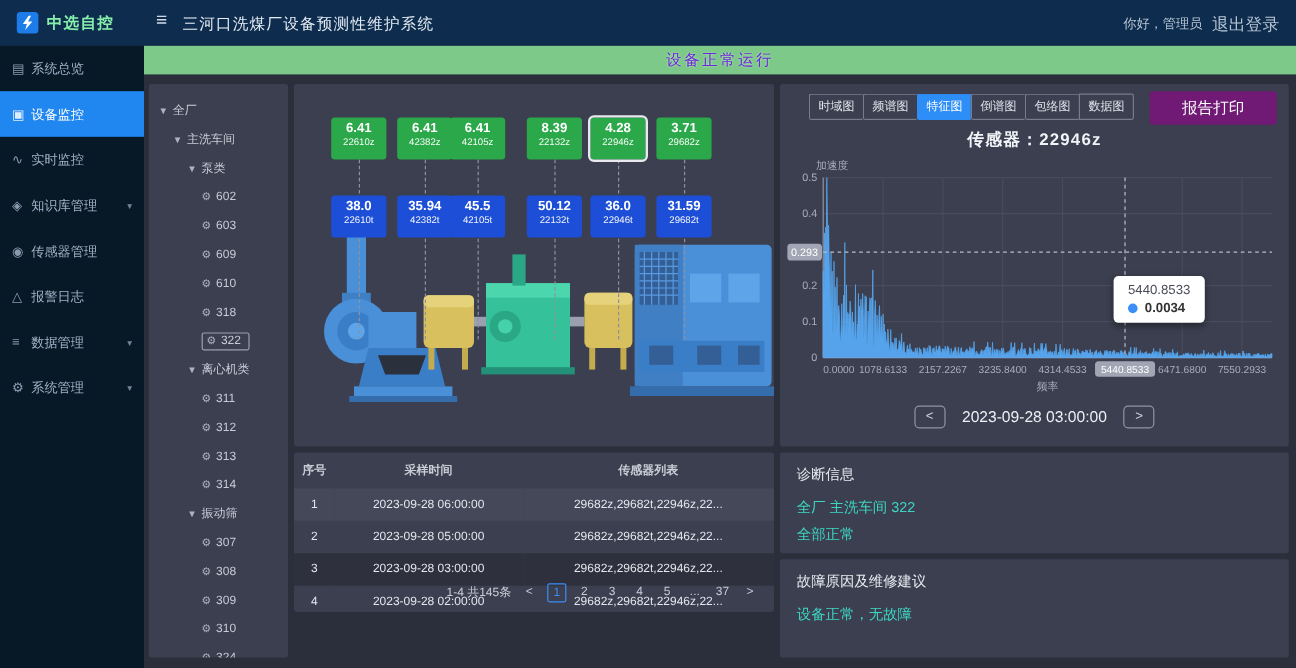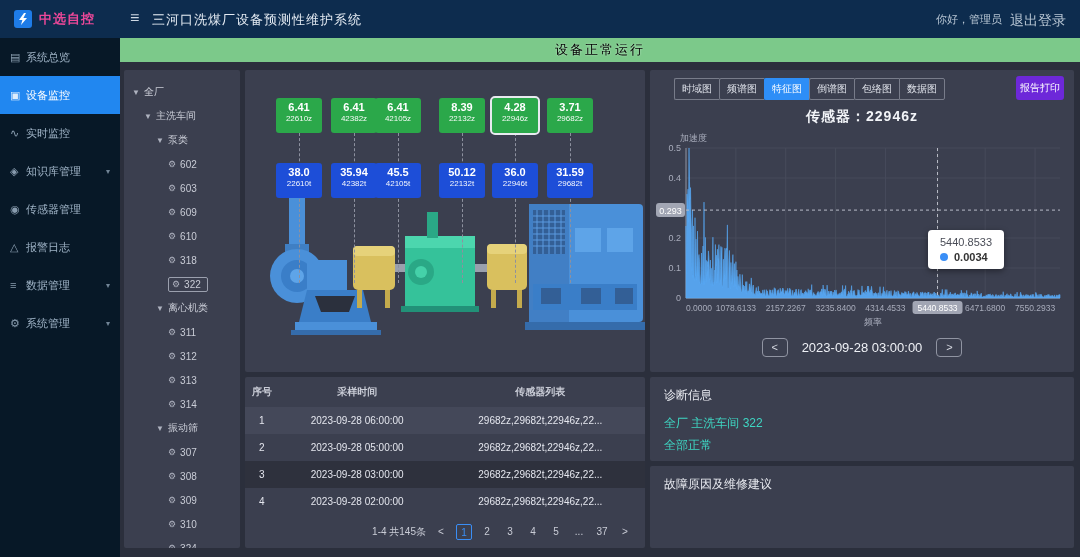--- a/index.html
+++ b/index.html
@@ -4,44 +4,44 @@
 <style>
   * { margin:0; padding:0; box-sizing:border-box; }
   html,body { width:1080px; height:557px; overflow:hidden; background:#2b2f3c;
     font-family:"Liberation Sans", sans-serif; }
   .abs { position:absolute; }
 
   
   #topbar { position:absolute; left:0; top:0; width:1080px; height:38px; background:#0d2c4e; z-index:5; }
   #logo-wrap { position:absolute; left:0; top:0; width:120px; height:38px; display:flex; align-items:center; gap:7px; padding-left:14px; }
   #logo-icon { width:18px; height:18px; background:#1e7ce8; border-radius:3px; display:flex; align-items:center; justify-content:center; }
-  #logo-text { color:#ec4899; font-size:13px; font-weight:bold; letter-spacing:1px; }
+  #logo-text { color:#86efac; font-size:13px; font-weight:bold; letter-spacing:1px; }
   #collapse-icon { position:absolute; left:130px; top:9px; color:#cfd9e4; font-size:16px; cursor:pointer; }
   #app-title { position:absolute; left:152px; top:11px; color:#e4ebf3; font-size:13px; letter-spacing:1px; }
   #topbar-right { position:absolute; right:14px; top:12px; display:flex; gap:8px; }
   #greeting { color:#b8c6d4; font-size:11px; }
   #logout { color:#b8c6d4; font-size:14px; cursor:pointer; }
 
   
   #sidebar { position:absolute; left:0; top:38px; width:120px; height:519px; background:#071827; z-index:4; }
   .side-item { height:38px; display:flex; align-items:center; padding:0 10px; color:#9fb3c6; font-size:11px; cursor:pointer; position:relative; }
   .side-item .s-icon { width:16px; font-size:11px; opacity:.85; }
   .side-item .s-label { flex:1; }
   .side-item .s-chev { font-size:8px; opacity:.7; }
   .side-item.active { background:#2187f0; color:#ffffff; }
 
   
   #statusbar { position:absolute; left:120px; top:38px; width:960px; height:24px; background:#7cc98a; display:flex; align-items:center; justify-content:center; z-index:3; }
-  #statusbar span { color:#000000; font-size:13px; letter-spacing:2px; text-shadow:0 0 2px rgba(255,255,255,.6); }
+  #statusbar span { color:#6d28d9; font-size:13px; letter-spacing:2px; text-shadow:0 0 2px rgba(255,255,255,.6); }
 
   
   .panel { position:absolute; background:#3b3f4f; border-radius:2px; }
   #tree-panel  { left:124px; top:70px; width:116px; height:478px; overflow:hidden; }
   #equip-panel { left:245px; top:70px; width:400px; height:302px; }
-  #table-panel { left:245px; top:377px; width:400px; height:171px; }
+  #table-panel { left:245px; top:377px; width:400px; height:133px; }
   #chart-panel { left:650px; top:70px; width:424px; height:302px; }
   #diag-panel  { left:650px; top:377px; width:424px; height:84px; padding:10px 14px; }
   #fault-panel { left:650px; top:466px; width:424px; height:82px; padding:10px 14px; }
 
   
   #tree { padding:10px 4px; font-size:10px; color:#c9ccd6; }
   .tnode { height:24px; display:flex; align-items:center; cursor:pointer; white-space:nowrap; }
   .tnode .caret { font-size:8px; margin-right:4px; color:#aeb2bf; }
   .tnode .gear { font-size:9px; margin-right:4px; color:#aeb2bf; }
   .tnode.selected .leafbox { border:1px solid #9ba0ae; border-radius:2px; padding:1px 6px 1px 3px; display:flex; align-items:center; }
@@ -64,21 +64,21 @@
   #sample-table tr.r-sel { background:#2e313d; }
   #pager { position:absolute; right:12px; bottom:8px; display:flex; align-items:center; gap:7px; font-size:10px; color:#c9ccd6; }
   .pg-btn { min-width:16px; height:16px; line-height:16px; text-align:center; cursor:pointer; border-radius:2px; }
   .pg-btn.active { border:1px solid #3a8ef6; color:#3a8ef6; }
 
   
   #tabs-row { position:absolute; left:8px; top:8px; display:flex;padding-left:16px; }
   .ctab { border:1px solid #787c8a; border-right:none; color:#dfe2ea; font-size:10px; padding:3px 7px; cursor:pointer; border-radius:2px 0 0 2px; }
   .ctab:last-child { border-right:1px solid #787c8a; border-radius:0 2px 2px 0; }
   .ctab.active { background:#2e8ef7; border-color:#2e8ef7; color:#fff; }
-  #print-btn { position:absolute; right:10px; top:6px; background:#6d28d9; color:#fff; font-size:10px; padding:5px 4px; border:none; border-radius:3px; cursor:pointer; }
+  #print-btn { position:absolute; right:10px; top:6px; background:#701a75; color:#fff; font-size:13px; padding:5px 27px; border:none; border-radius:3px; cursor:pointer; }
   #chart-title { position:absolute; left:0; top:38px; width:100%; text-align:center; color:#f2f4f8; font-size:14px; font-weight:bold; letter-spacing:1px; }
   #ylab { position:absolute; left:30px; top:62px; font-size:9px; color:#a8acbb; }
   #chart-svg { position:absolute; left:6px; top:70px; }
   #date-nav { position:absolute; left:0; top:268px; width:100%; display:flex; align-items:center; justify-content:center; gap:14px; }
   .nav-btn { width:26px; height:19px; border:1px solid #9094a2; border-radius:4px; background:transparent; color:#d7dae2; font-size:11px; line-height:17px; text-align:center; cursor:pointer; }
   #date-text { color:#eef0f5; font-size:13px; }
 
   
   .p-title { color:#e8eaf0; font-size:12px; margin-bottom:8px; }
   .teal-line { color:#3ed6c3; font-size:12px; line-height:22px; }
@@ -476,13 +476,14 @@
 </div>
 
 <div id="diag-panel" class="panel">
   <div class="p-title">诊断信息</div>
   <div class="teal-line">全厂 主洗车间 322</div>
   <div class="teal-line">全部正常</div>
 </div>
 
 <div id="fault-panel" class="panel">
   <div class="p-title">故障原因及维修建议</div>
+  <div class="teal-line">设备正常，无故障</div>
 </div>
 
 </body></html>

